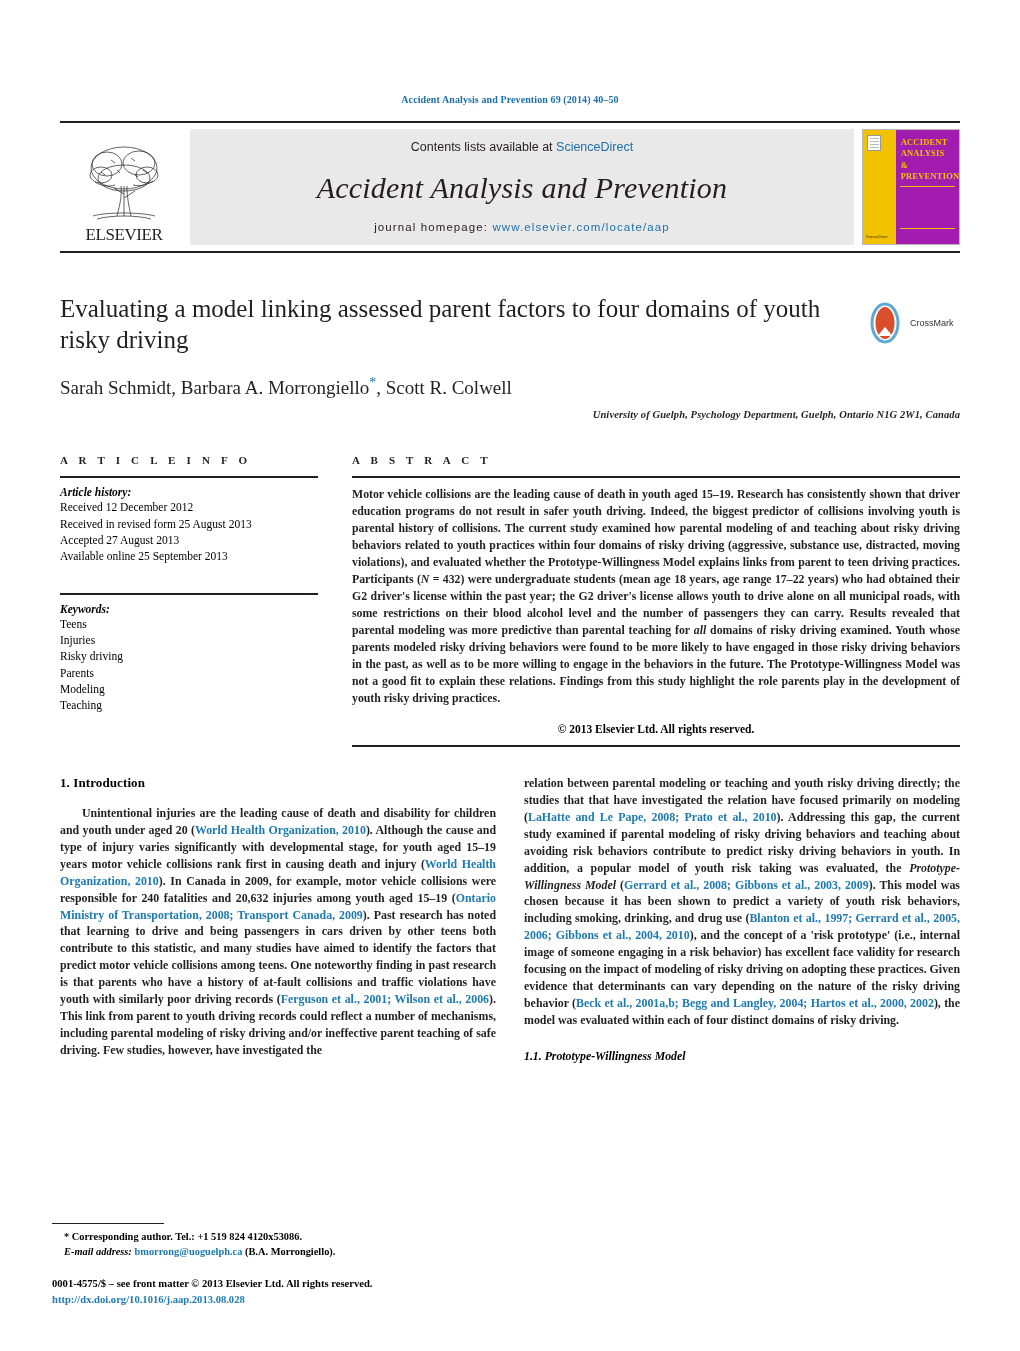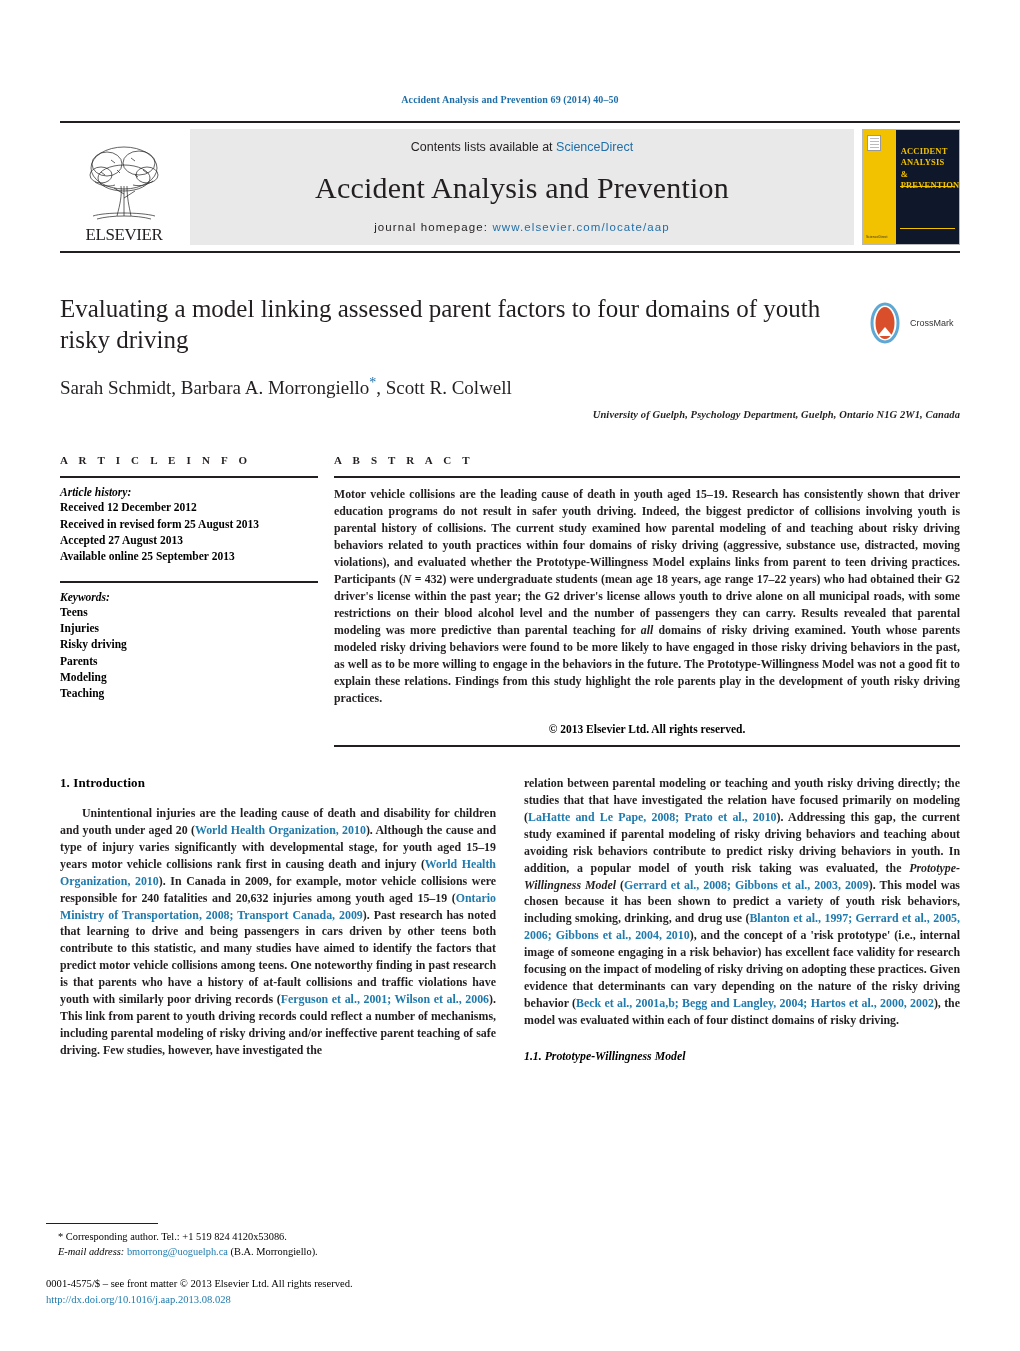--- a/index.html
+++ b/index.html
@@ -69,20 +69,21 @@
     font-family: "Liberation Sans", sans-serif;
     font-size: 12.5px;
     color: #231f20;
   }
   .contents-line .sd { color: #1f6fa8; }
   .journal-title {
     font-family: "Liberation Serif", serif;
     font-size: 30px;
     color: #231f20;
     letter-spacing: .2px;
+    font-style: italic;
   }
   .homepage-line {
     font-family: "Liberation Sans", sans-serif;
     font-size: 11.5px;
     letter-spacing: 1.1px;
     color: #231f20;
   }
   .homepage-line .url { color: #1f6fa8; }
   .cover-thumb {
     flex: 0 0 98px;
@@ -113,23 +114,23 @@
     background-size: 100% 3px;
   }
   .cover-left .sciencedirect {
     position: absolute; bottom: 4px; left: 3px;
     font-size: 3.5px; color: #333;
     line-height: 1.3;
     font-family: "Liberation Sans", sans-serif;
   }
   .cover-right {
     width: 66%;
-    background: #0f172a;
+    background: #a21caf;
     color: #f2c200;
-    padding: 16px 4px 4px 5px;
+    padding: 7px 4px 4px 5px;
     font-family: "Liberation Serif", serif;
     font-size: 8.5px;
     font-weight: bold;
     line-height: 1.35;
     letter-spacing: .2px;
     position: relative;
   }
   .cover-right .rule {
     position: absolute; left: 4px; right: 4px;
     top: 56px; height: 1px; background: #f2c200;
@@ -175,41 +176,41 @@
   .crossmark .cm-text {
     font-family: "Liberation Sans", sans-serif;
     font-size: 9px;
     color: #333;
   }
 
   
   .info-abstract {
     margin-top: 34px;
     display: flex;
-    gap: 16px;
+    gap: 34px;
   }
   .col-info { flex: 0 0 258px; }
   .col-abs  { flex: 1 1 auto; }
   .sec-head {
     font-family: "Liberation Serif", serif;
     font-size: 11px;
     font-weight: bold;
     letter-spacing: 4.2px;
     color: #231f20;
     margin-bottom: 10px;
   }
   .hr-thick { border: 0; border-top: 2.2px solid #231f20; margin: 0 0 8px 0; }
   .hist-title, .kw-title {
     font-style: italic; font-weight: bold; font-size: 11.5px;
     margin: 2px 0 1px 0;
   }
   .hist-line, .kw-line {
-    font-size: 11.5px; line-height: 1.42; font-weight: bold;
-  }
-  .kw-block { margin-top: 16px; }
+    font-size: 11.5px; line-height: 1.42; font-weight: normal;
+  }
+  .kw-block { margin-top: 28px; }
   .abstract-body {
     font-size: 11.8px;
     line-height: 1.44;
     text-align: justify;
     font-weight: bold;
     color: #231f20;
   }
   .abstract-body i { font-style: italic; }
   .copyright {
     text-align: center;
@@ -247,24 +248,24 @@
     color: #231f20;
     text-indent: 22px;
     hyphens: auto;
   }
   .ref { color: #1f7aad; }
   .it { font-style: italic; }
 
   
   .footnote-area {
     position: absolute;
-    left: 46px;
+    left: 52px;
     bottom: 44px;
     width: 436px;
-    font-weight: normal;
+    font-weight: bold;
   }
   .fn-rule {
     width: 112px; border: 0; border-top: 1.2px solid #231f20;
     margin: 0 0 6px 0;
   }
   .fn-line {
     font-size: 10.4px; line-height: 1.42;
   }
   .fn-line .it { font-style: italic; }
   .fn-indent { padding-left: 12px; }

